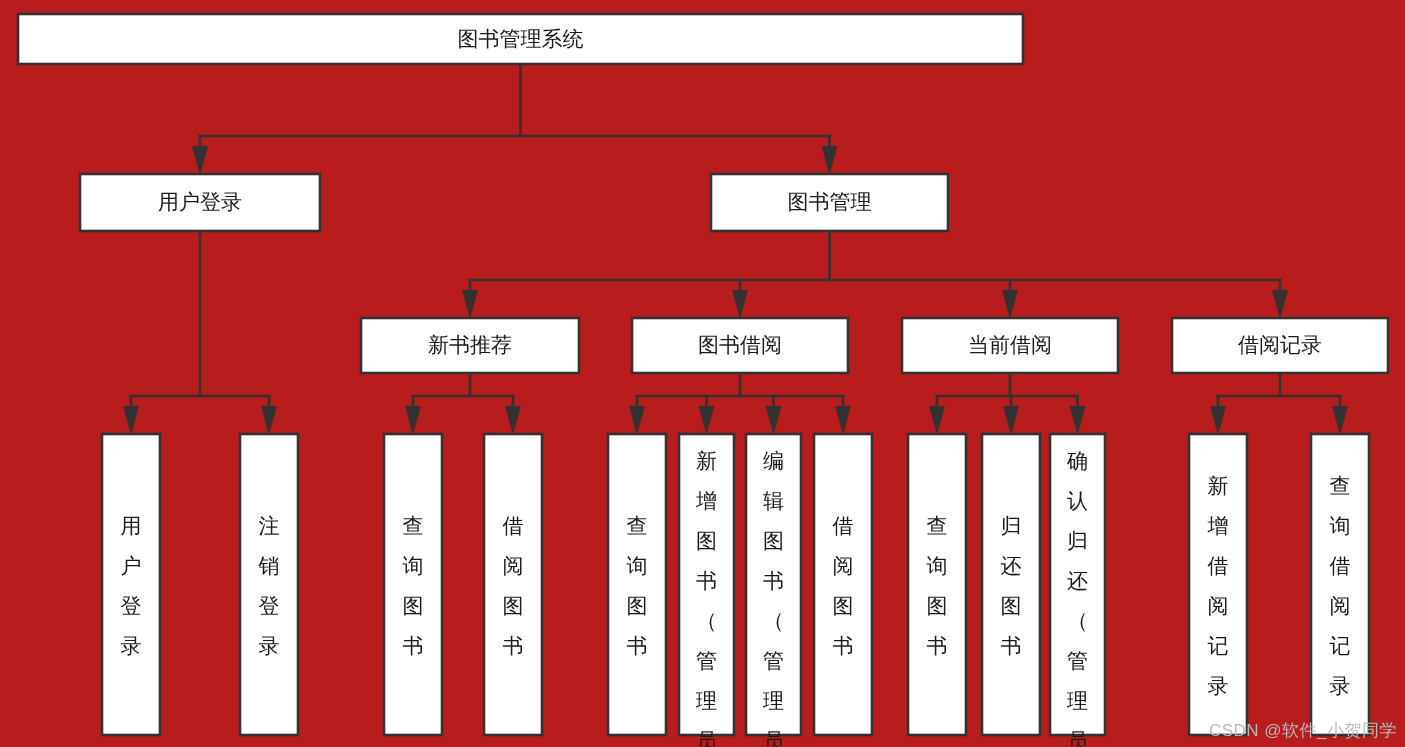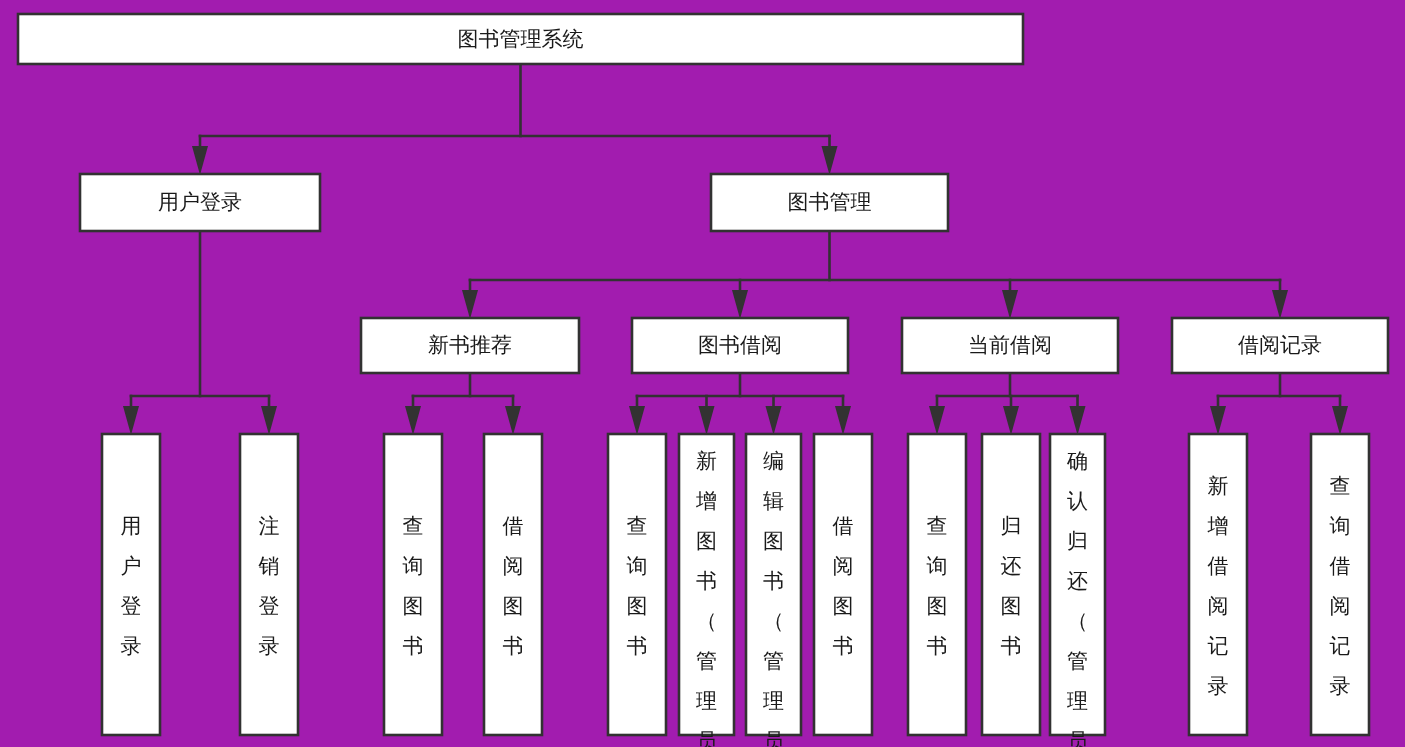--- a/index.html
+++ b/index.html
@@ -8,21 +8,21 @@
     padding: 0;
     background: #ffffff;
   }
   body {
     font-family: "Liberation Sans", "DejaVu Sans", sans-serif;
   }
   #diagram-root {
     position: relative;
     width: 1405px;
     height: 747px;
-    background: #a21caf;
+    background: #b91c1c;
     overflow: hidden;
   }
   svg#flow {
     position: absolute;
     left: 0;
     top: 0;
     width: 1405px;
     height: 747px;
     display: block;
   }
@@ -201,13 +201,14 @@
         <g>
           <rect class="node-box" x="1189" y="434" width="58" height="301"></rect>
           <text class="node-label-vert" x="1218" y="493.3"><tspan x="1218" dy="0">新</tspan><tspan x="1218" dy="40">增</tspan><tspan x="1218" dy="40">借</tspan><tspan x="1218" dy="40">阅</tspan><tspan x="1218" dy="40">记</tspan><tspan x="1218" dy="40">录</tspan></text>
         </g>
         <g>
           <rect class="node-box" x="1311" y="434" width="58" height="301"></rect>
           <text class="node-label-vert" x="1340" y="493.3"><tspan x="1340" dy="0">查</tspan><tspan x="1340" dy="40">询</tspan><tspan x="1340" dy="40">借</tspan><tspan x="1340" dy="40">阅</tspan><tspan x="1340" dy="40">记</tspan><tspan x="1340" dy="40">录</tspan></text>
         </g>
       </g>
   </svg>
+  <div class="watermark">CSDN @软件_小贺同学</div>
 </div>
 
 </body></html>

